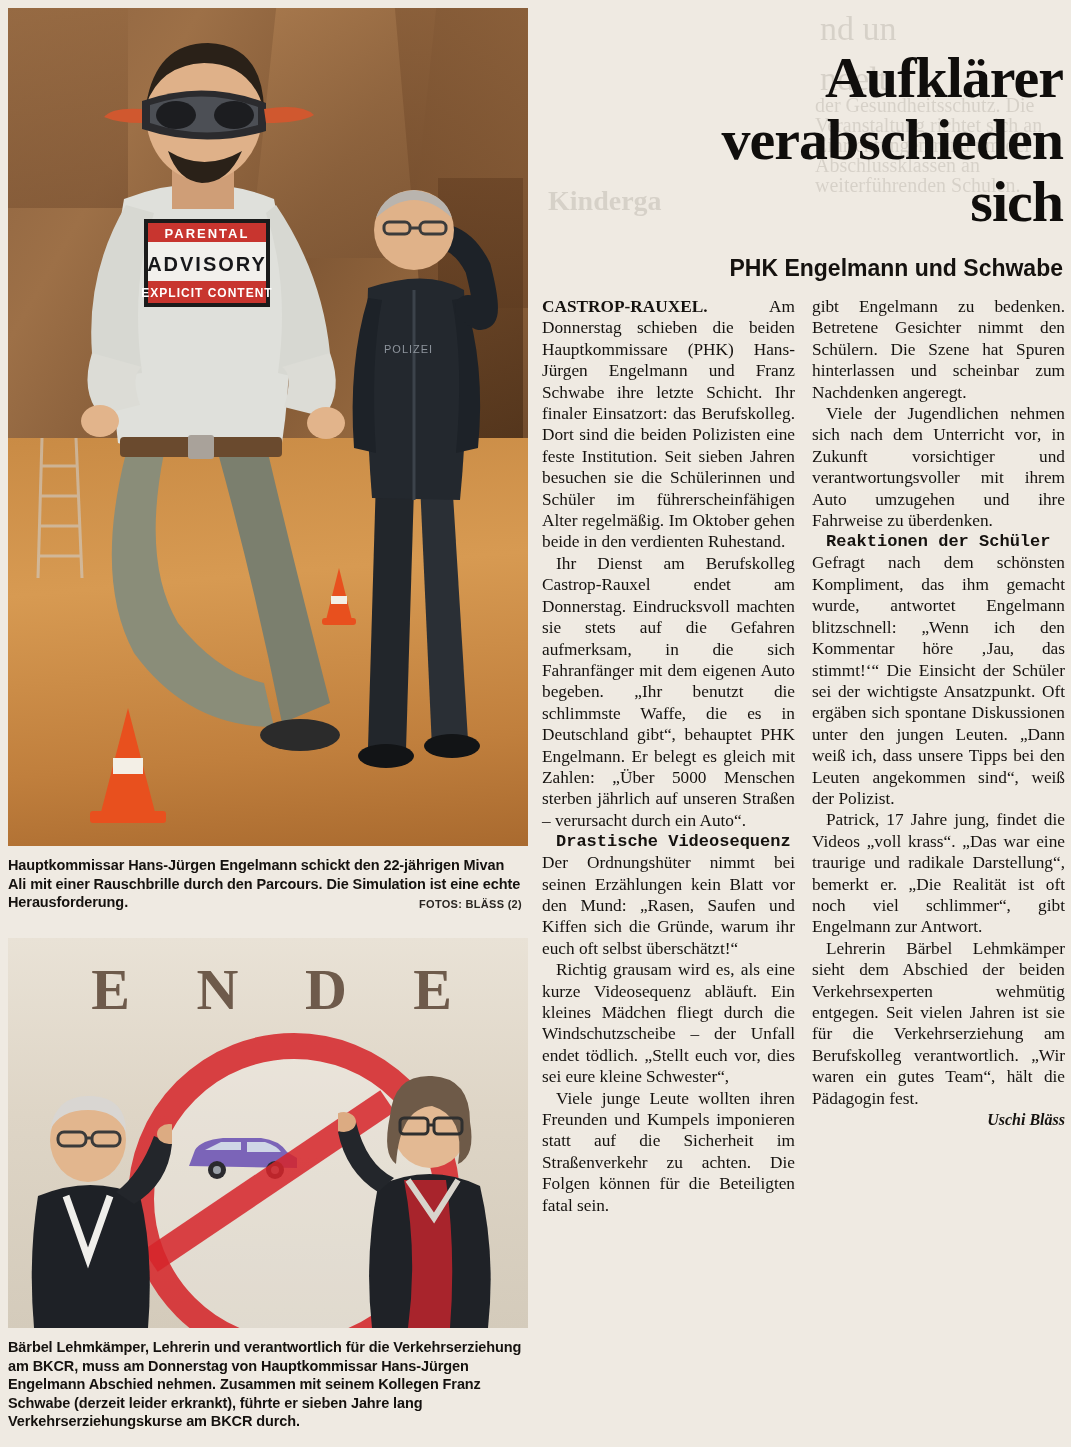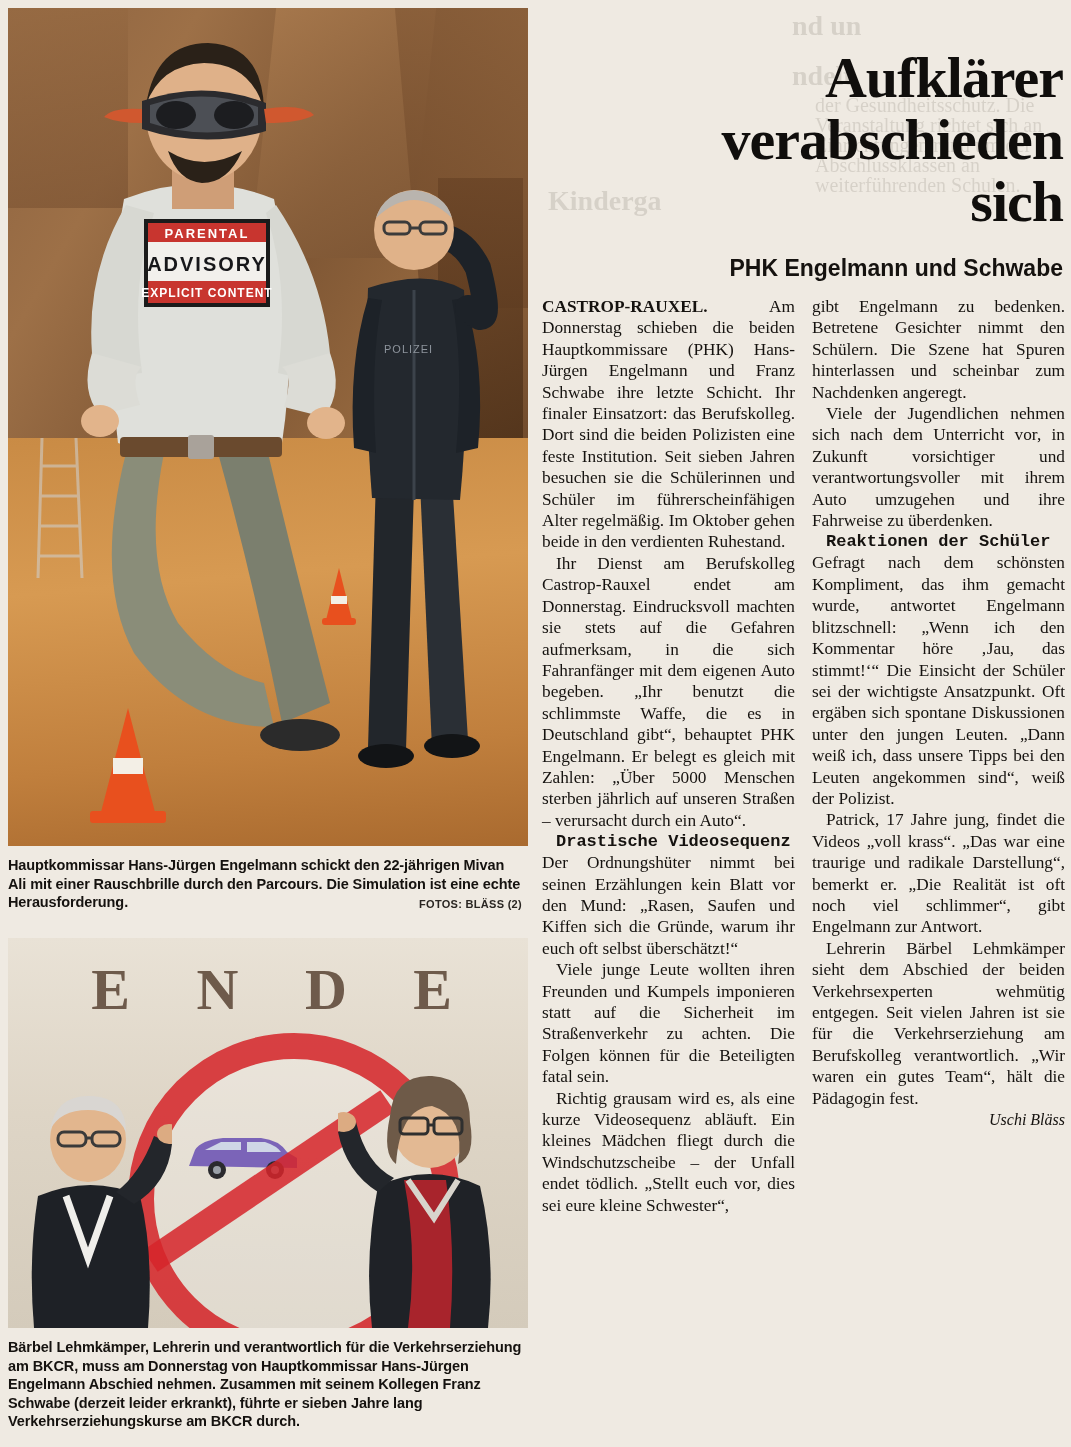--- a/index.html
+++ b/index.html
@@ -113,24 +113,24 @@
   .col p.first{text-indent:0;}
   .col .lede{font-weight:bold;}
   .sect{
     font-family:Liberation Mono, monospace;
     font-weight:bold;font-size:17px;line-height:21px;
     margin-top:9px;margin-bottom:2px;text-indent:0;text-align:left;
   }
   .byline{
     position:absolute;right:6px;bottom:14px;
     font-family:"Liberation Serif",serif;font-style:italic;
-    font-weight:normal;font-size:16px;
+    font-weight:bold;font-size:16px;
   }
   .bleed-h2{left:548px;top:160px;font-size:28px;font-weight:bold;margin-top:25px;}
-  .bleed-h3{left:792px;top:10px;font-size:28px;font-weight:bold;}
+  .bleed-h3{left:820px;top:10px;font-size:34px;font-weight:normal;}
   .bleed-lines{left:815px;top:95px;width:250px;font-size:20px;line-height:20px;}
 </style>
 </head>
 <body>
 
 <div class="page">
 
   <div class="bleed bleed-h3">nd un</div>
   <div class="bleed bleed-h3" style="top:60px;">ndelt</div>
   <div class="bleed bleed-h2">Kinderga</div>
@@ -284,22 +284,22 @@
 
   <div class="right">
     <h1 class="headline">Aufklärer verabschieden sich</h1>
     <div class="subhead">PHK Engelmann und Schwabe</div>
 
     <div class="col colL">
       <p class="first"><span class="lede">CASTROP-RAUXEL.</span> <span>Am Donnerstag schieben die beiden Hauptkommissare (PHK) Hans-Jürgen Engelmann und Franz Schwabe ihre letzte Schicht. Ihr finaler Einsatzort: das Berufskolleg. Dort sind die beiden Polizisten eine feste Institution. Seit sieben Jahren besuchen sie die Schülerinnen und Schüler im führerscheinfähigen Alter regelmäßig. Im Oktober gehen beide in den verdienten Ruhestand.</span></p>
       <p>Ihr Dienst am Berufskolleg Castrop-Rauxel endet am Donnerstag. Eindrucksvoll machten sie stets auf die Gefahren aufmerksam, in die sich Fahranfänger mit dem eigenen Auto begeben. „Ihr benutzt die schlimmste Waffe, die es in Deutschland gibt“, behauptet PHK Engelmann. Er belegt es gleich mit Zahlen: „Über 5000 Menschen sterben jährlich auf unseren Straßen – verursacht durch ein Auto“.</p>
       <p class="sect">Drastische Videosequenz</p>
       <p class="first">Der Ordnungshüter nimmt bei seinen Erzählungen kein Blatt vor den Mund: „Rasen, Saufen und Kiffen sich die Gründe, warum ihr euch oft selbst überschätzt!“</p>
+      <p>Richtig grausam wird es, als eine kurze Videosequenz abläuft. Ein kleines Mädchen fliegt durch die Windschutzscheibe – der Unfall endet tödlich. „Stellt euch vor, dies sei eure kleine Schwester“,</p>
       <p>Viele junge Leute wollten ihren Freunden und Kumpels imponieren statt auf die Sicherheit im Straßenverkehr zu achten. Die Folgen können für die Beteiligten fatal sein.</p>
-      <p>Richtig grausam wird es, als eine kurze Videosequenz abläuft. Ein kleines Mädchen fliegt durch die Windschutzscheibe – der Unfall endet tödlich. „Stellt euch vor, dies sei eure kleine Schwester“,</p>
     </div>
 
     <div class="col colR">
       <p class="first">gibt Engelmann zu bedenken. Betretene Gesichter nimmt den Schülern. Die Szene hat Spuren hinterlassen und scheinbar zum Nachdenken angeregt.</p>
       <p>Viele der Jugendlichen nehmen sich nach dem Unterricht vor, in Zukunft vorsichtiger und verantwortungsvoller mit ihrem Auto umzugehen und ihre Fahrweise zu überdenken.</p>
       <p class="sect">Reaktionen der Schüler</p>
       <p class="first">Gefragt nach dem schönsten Kompliment, das ihm gemacht wurde, antwortet Engelmann blitzschnell: „Wenn ich den Kommentar höre ‚Jau, das stimmt!‘“ Die Einsicht der Schüler sei der wichtigste Ansatzpunkt. Oft ergäben sich spontane Diskussionen unter den jungen Leuten. „Dann weiß ich, dass unsere Tipps bei den Leuten angekommen sind“, weiß der Polizist.</p>
       <p>Patrick, 17 Jahre jung, findet die Videos „voll krass“. „Das war eine traurige und radikale Darstellung“, bemerkt er. „Die Realität ist oft noch viel schlimmer“, gibt Engelmann zur Antwort.</p>
       <p>Lehrerin Bärbel Lehmkämper sieht dem Abschied der beiden Verkehrsexperten wehmütig entgegen. Seit vielen Jahren ist sie für die Verkehrserziehung am Berufskolleg verantwortlich. „Wir waren ein gutes Team“, hält die Pädagogin fest.</p>
     </div>

